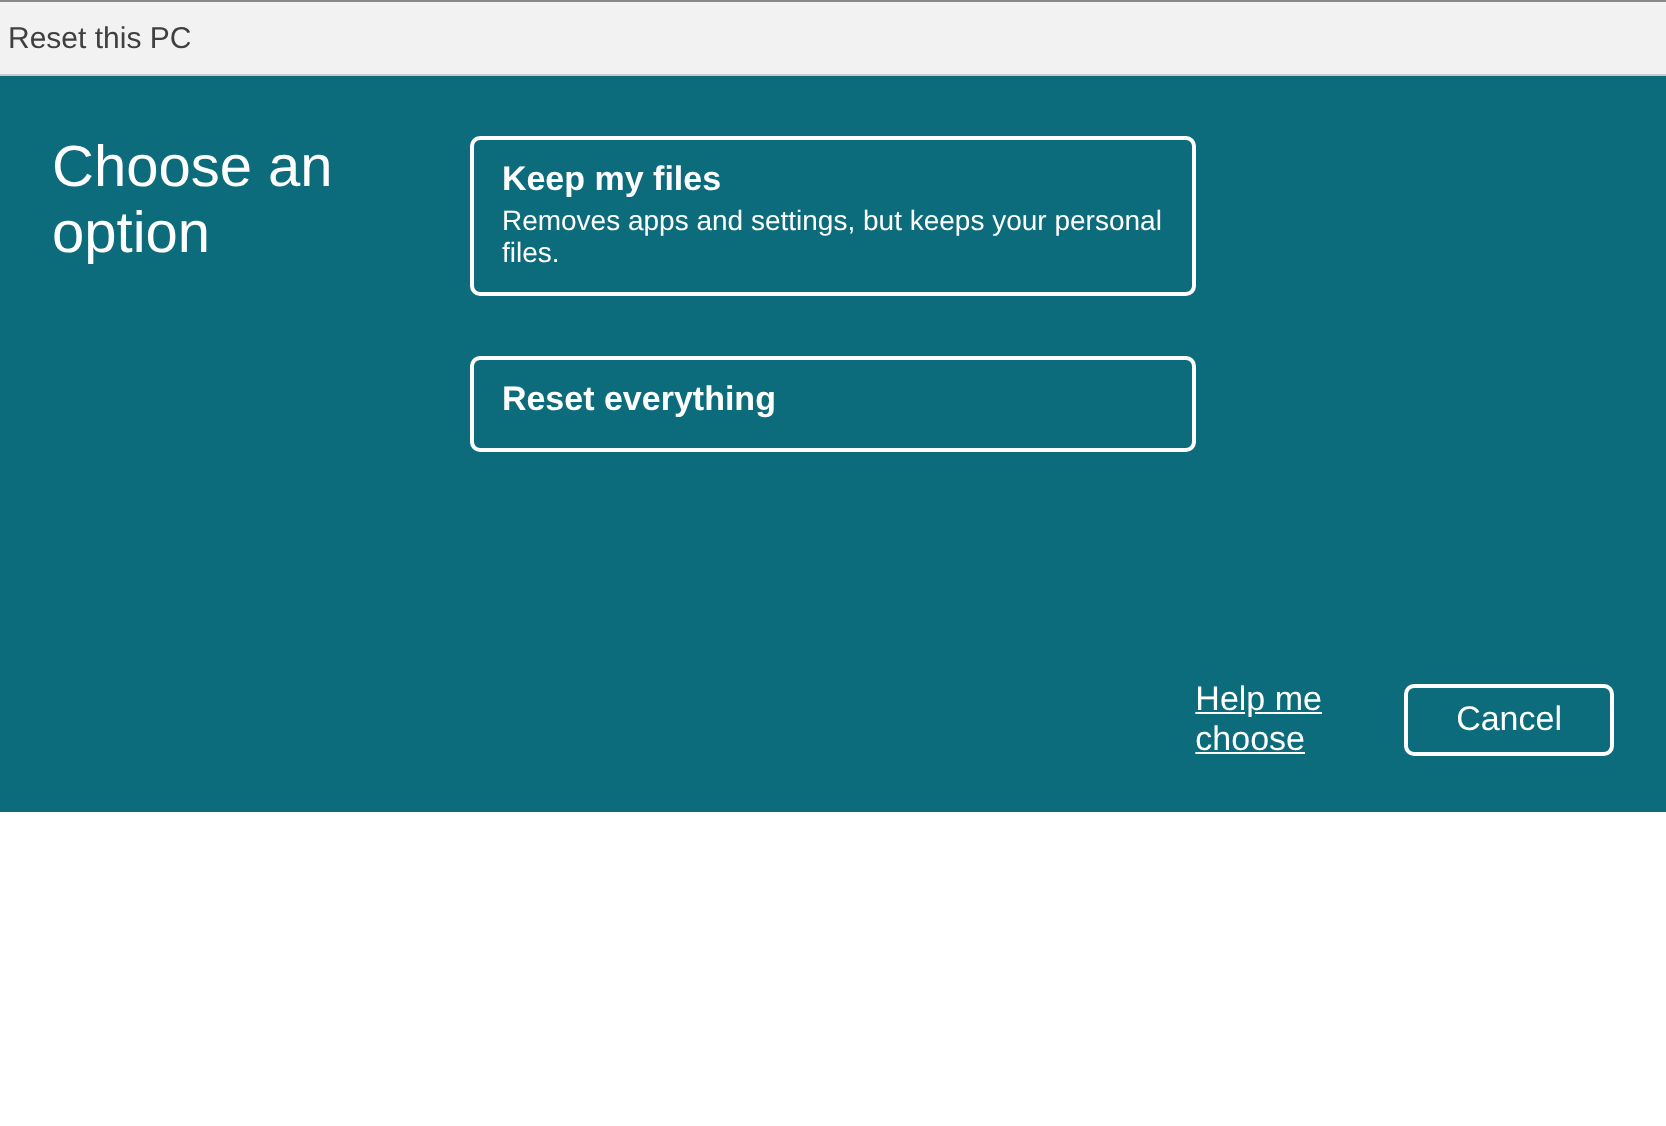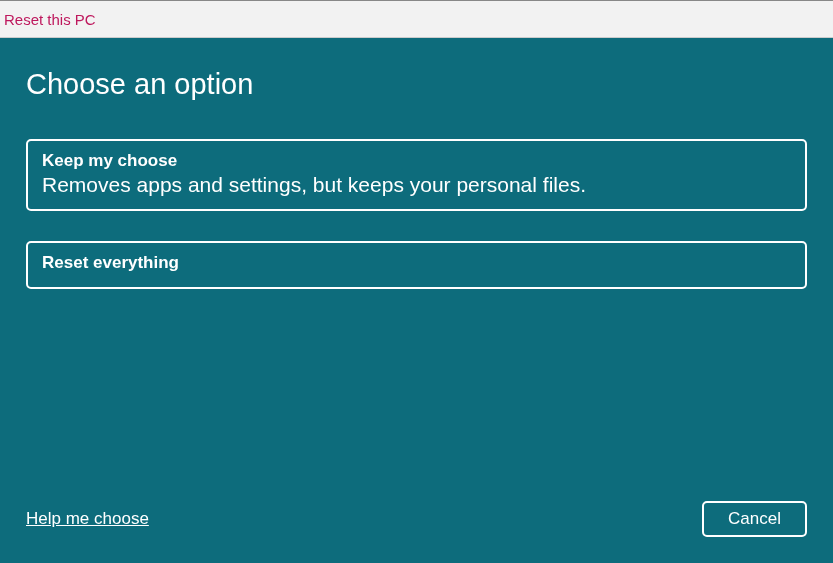--- a/index.html
+++ b/index.html
@@ -16,28 +16,28 @@
     }
     .window-titlebar {
       height: 38px;
       background: #f2f2f2;
       border-top: 1px solid #888;
       border-bottom: 1px solid #ccc;
       display: flex;
       align-items: center;
       padding-left: 4px;
       font-size: 15px;
-      color: #be185d;
+      color: #404040;
     }
     .content-area {
       background: #0d6c7c;
-      height: 525px;
+      height: 368px;
       padding: 30px 26px 20px 26px;
       display: flex;
-      flex-direction: column;
+      flex-direction: row;
       color: #fff;
     }
     .page-title {
       font-size: 29px;
       font-weight: 300;
       margin-bottom: 38px;
       color: #fff;
     }
     .options-container {
       display: flex;
@@ -49,21 +49,21 @@
       border-radius: 5px;
       padding: 10px 14px 12px 14px;
       cursor: pointer;
     }
     .option-title {
       font-size: 17px;
       font-weight: 600;
       margin-bottom: 2px;
     }
     .option-description {
-      font-size: 21px;
+      font-size: 14px;
       font-weight: 300;
     }
     .footer {
       margin-top: auto;
       display: flex;
       justify-content: space-between;
       align-items: center;
       padding-bottom: 6px;
     }
     .help-link {
@@ -89,21 +89,21 @@
 
 <div class="window-titlebar">
   <span>Reset this PC</span>
 </div>
 
 <div class="content-area">
   <h1 class="page-title">Choose an option</h1>
 
   <div class="options-container">
     <div class="option-card">
-      <div class="option-title">Keep my choose</div>
+      <div class="option-title">Keep my files</div>
       <div class="option-description">Removes apps and settings, but keeps your personal files.</div>
     </div>
 
     <div class="option-card">
       <div class="option-title">Reset everything</div>
     </div>
   </div>
 
   <div class="footer">
     <a class="help-link">Help me choose</a>

